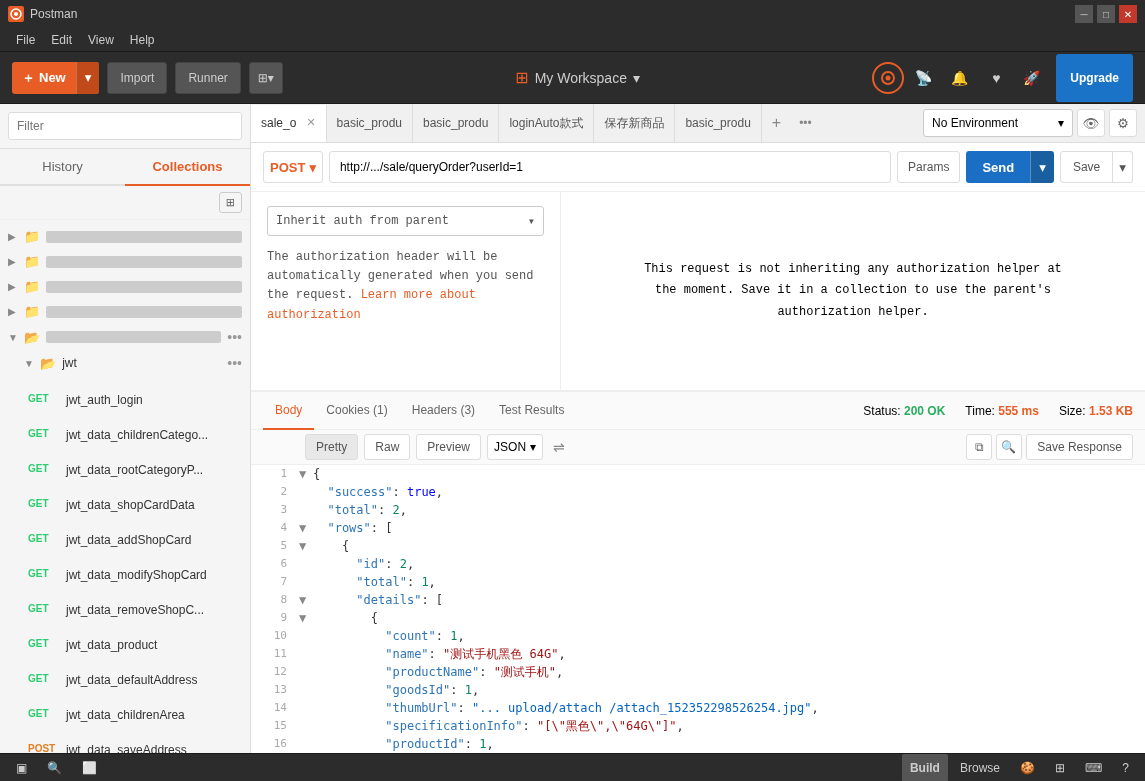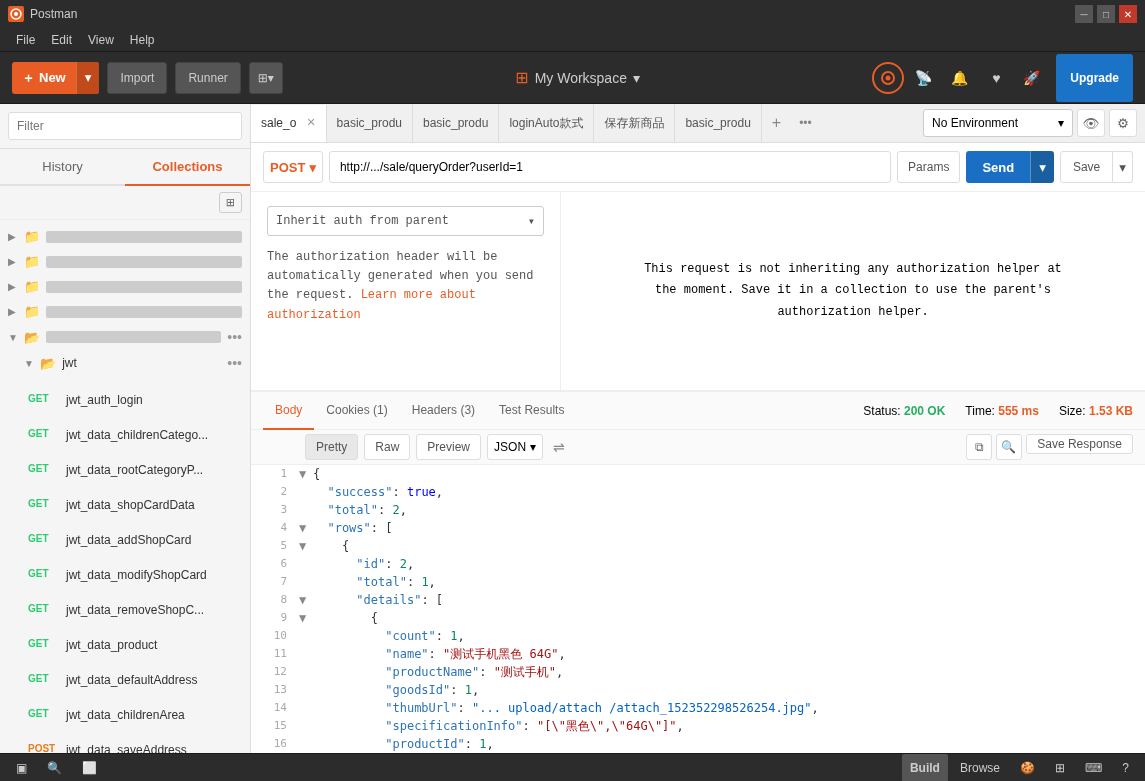--- a/index.html
+++ b/index.html
@@ -88,21 +88,21 @@
     .status-ok { color: #27ae60; font-weight: 600; }
     .status-val { color: #e85d26; font-weight: 600; }
 
     
     .response-toolbar { display: flex; align-items: center; padding: 4px 12px; gap: 6px; border-bottom: 1px solid #eee; background: #fafafa; }
     .view-btn { height: 26px; padding: 0 10px; border: 1px solid #ddd; font-size: 12px; background: white; cursor: pointer; color: #555; border-radius: 3px; }
     .view-btn.active { background: #e8e8e8; margin-left: 42px; }
     .format-select { height: 26px; border: 1px solid #ddd; border-radius: 3px; padding: 0 6px; font-size: 12px; background: white; cursor: pointer; display: flex; align-items: center; gap: 4px; }
     .response-actions { margin-left: auto; display: flex; gap: 4px; }
     .response-action-btn { width: 26px; height: 26px; border: 1px solid #ddd; background: white; border-radius: 3px; cursor: pointer; display: flex; align-items: center; justify-content: center; color: #666; font-size: 12px; }
-    .save-response-btn { height: 20px; padding: 0 10px; border: 1px solid #ddd; background: white; border-radius: 3px; font-size: 12px; color: #555; cursor: pointer; }
+    .save-response-btn { height: 26px; padding: 0 10px; border: 1px solid #ddd; background: white; border-radius: 3px; font-size: 12px; color: #555; cursor: pointer; }
 
     
     .json-viewer { flex: 1; overflow-y: auto; background: white; padding: 0; font-family: 'Consolas', monospace; font-size: 12px; }
     .json-line { display: flex; align-items: flex-start; padding: 0 8px; min-height: 18px; line-height: 18px; }
     .line-num { color: #aaa; min-width: 28px; text-align: right; margin-right: 12px; user-select: none; font-size: 11px; }
     .json-arrow { color: #888; min-width: 10px; margin-right: 4px; }
     .json-key { color: #2e75b6; }
     .json-str { color: #a31515; }
     .json-num { color: #098658; }
     .json-bool { color: #0000ff; }

